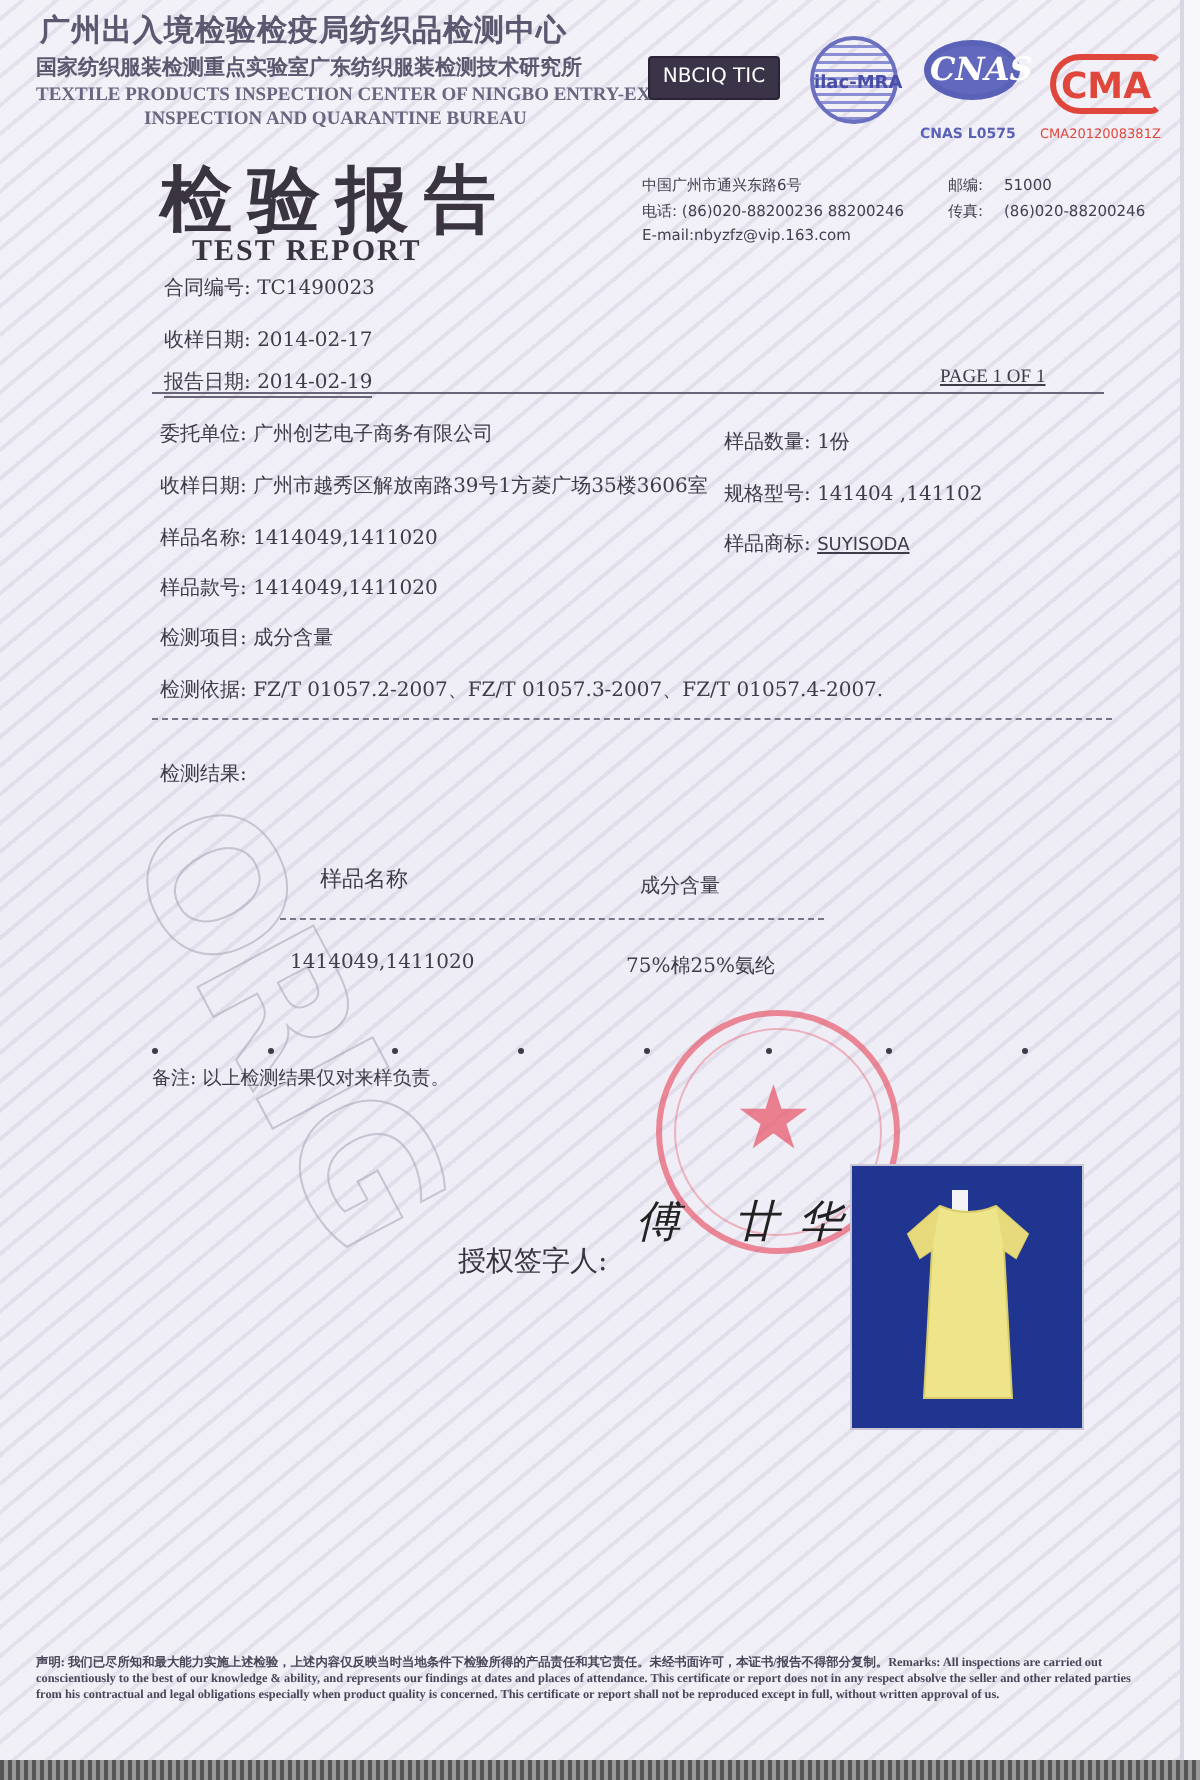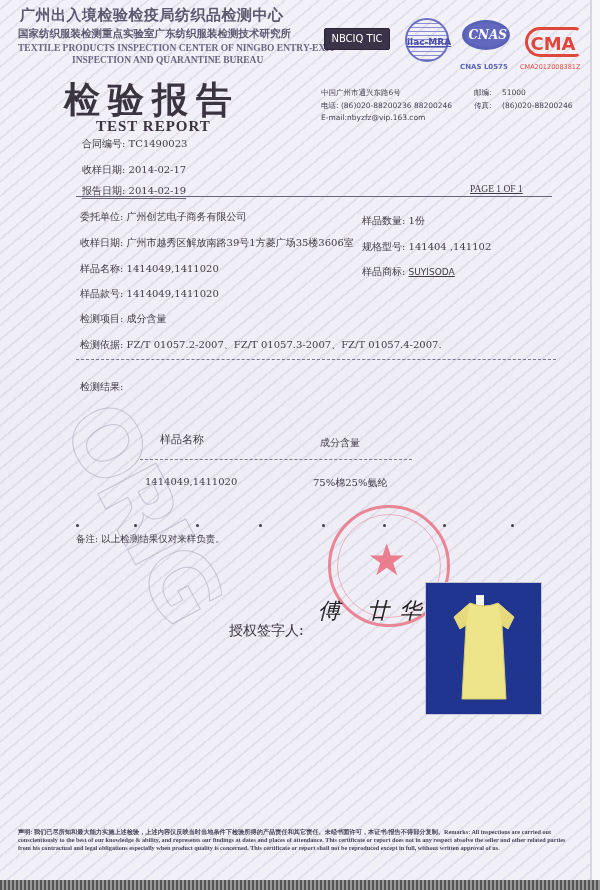--- a/index.html
+++ b/index.html
@@ -33,38 +33,38 @@
     .logo-nbciq {
       left: 324px; top: 28px; width: 64px; height: 20px; background: #3b3348;
       border-radius: 2px; color: #fff; font-family: "DejaVu Sans", sans-serif;
       font-weight: normal; font-size: 10px; text-align: center; line-height: 20px;
       border: 1px solid #2a2436;
     }
     .logo-ilac {
       left: 405px; top: 18px; width: 44px; height: 44px; border-radius: 50%;
       border: 2px solid #6a6fbf; background: repeating-linear-gradient(0deg, #8a8fd4 0 1.5px, transparent 1.5px 4px);
       color: #4a4fa6; font-family: "DejaVu Sans", sans-serif; font-size: 9px; font-weight: bold;
-      text-align: right; line-height: 44px; box-sizing: border-box; text-decoration: underline;
+      text-align: right; line-height: 44px; box-sizing: border-box;
     }
     .logo-cnas {
       left: 462px; top: 20px; width: 48px; height: 30px; border-radius: 50%;
       border: 3px solid #5a62b8; color: #fff; background: #6168bd;
-      font-family: "DejaVu Serif", serif; font-style: italic; font-weight: bold; font-size: 12px;
+      font-family: "DejaVu Serif", serif; font-style: italic; font-weight: bold; font-size: 16px;
       text-align: right; line-height: 24px; box-sizing: border-box;
     }
     .logo-cnas-code { left: 460px; top: 63px; font-family: "DejaVu Sans", sans-serif; font-size: 7px; color: #5a62b8; font-weight: bold; }
     .logo-cma {
       left: 525px; top: 27px; width: 56px; height: 30px; border: 3px solid #e0473c;
       border-right-color: transparent; border-radius: 16px 6px 6px 16px;
       color: #e0473c; font-family: "DejaVu Sans", sans-serif; font-weight: bold; font-size: 18px;
       text-align: center; line-height: 28px; box-sizing: border-box;
     }
     .logo-cma-code { left: 520px; top: 63px; font-family: "DejaVu Sans", sans-serif; font-size: 6.5px; color: #e0473c; }
 
-    .title-cn { left: 64px; top: 76px; font-family: "DejaVu Serif", serif; font-weight: bold; font-size: 36px; color: #3a3440; letter-spacing: 8px; }
+    .title-cn { left: 80px; top: 76px; font-family: "DejaVu Serif", serif; font-weight: bold; font-size: 36px; color: #3a3440; letter-spacing: 8px; }
     .title-en { left: 96px; top: 118px; font-family: "Liberation Serif", serif; font-weight: bold; font-size: 15px; color: #3a3440; letter-spacing: 1px; }
 
     .contact { font-family: "DejaVu Sans", sans-serif; font-size: 7.5px; color: #444050; }
 
     .field { font-family: "DejaVu Serif", serif; font-size: 10px; color: #3f3b48; }
     .field .lbl { font-weight: normal; }
     .underline-row { border-bottom: 1px solid #6a6478; }
 
     .page-line { left: 76px; top: 196px; width: 476px; border-bottom: 1.5px solid #6a6478; }
     .page-no { left: 470px; top: 184px; font-family: "Liberation Serif", serif; font-size: 9.5px; color: #3f3b48; text-decoration: underline; }

